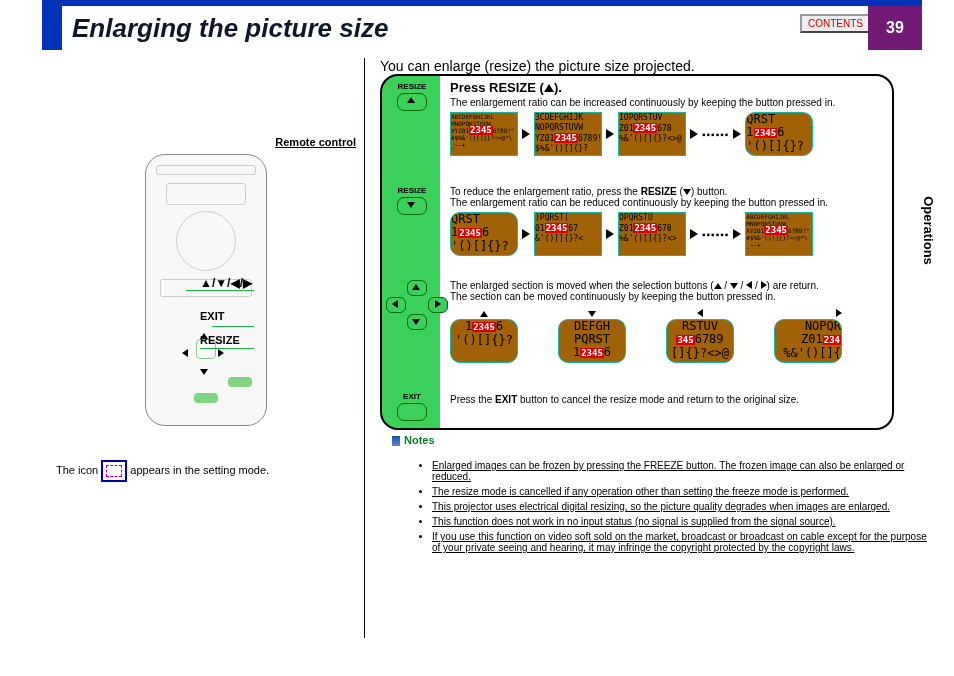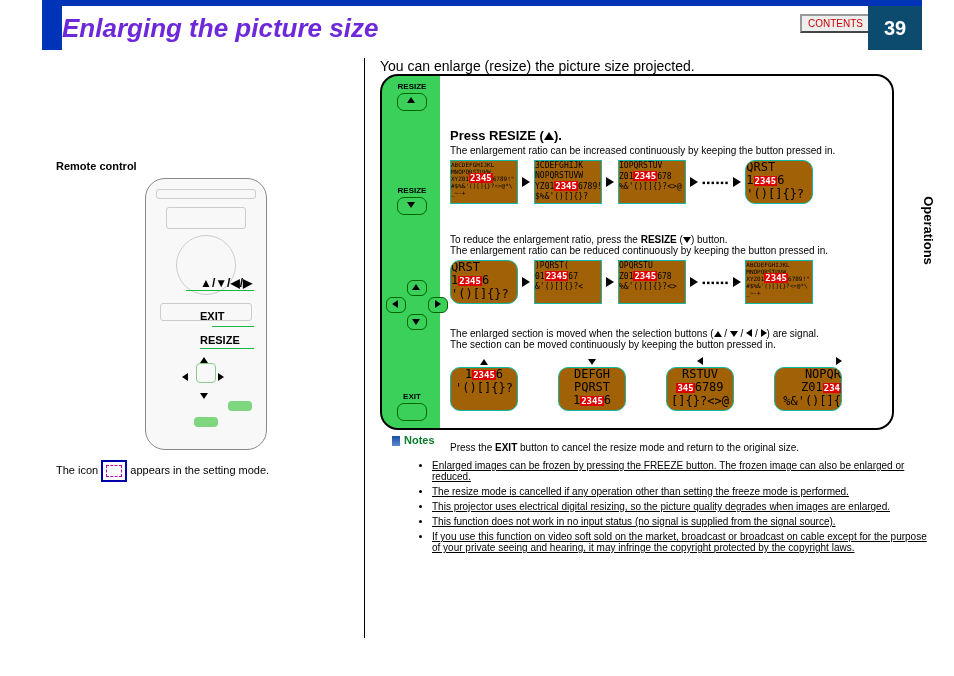--- a/index.html
+++ b/index.html
@@ -1,42 +1,42 @@
 <!DOCTYPE html>
 <html><head>
 <meta charset="utf-8">
 <style>
   body { margin:0; font-family: Arial, Helvetica, sans-serif; background:#fff; width:954px; }
   .page { position:relative; width:954px; height:676px; }
   .top-accent { position:absolute; top:0; left:42px; width:880px; height:6px; background:#0033b8; }
   .title-bar { position:absolute; top:6px; left:42px; width:880px; height:44px; background:#fff; display:flex; align-items:center; }
   .title-blue { width:20px; height:44px; background:#0033b8; }
-  .title { font-size:26px; font-weight:bold; font-style:italic; margin-left:0; color:#6d28d9; }
+  .title { font-size:26px; font-weight:bold; font-style:italic; margin-left:10px; color:#0f172a; }
   .contents-btn { position:absolute; top:14px; left:800px; border:2px outset #999; padding:2px 6px; font-size:10px; color:#c00; background:#eee; cursor:pointer; }
-  .page-num { position:absolute; top:6px; left:868px; width:54px; height:44px; background:#0c4a6e; color:#fff; font-size:20px; font-weight:bold; display:flex; align-items:center; justify-content:center; }
+  .page-num { position:absolute; top:6px; left:868px; width:54px; height:44px; background:#701a75; color:#fff; font-size:16px; font-weight:bold; display:flex; align-items:center; justify-content:center; }
   .side-tab { position:absolute; top:170px; left:902px; width:52px; height:120px; display:flex; align-items:center; justify-content:center; }
   .side-tab span { transform: rotate(90deg); font-weight:bold; font-size:13px; }
   .intro { position:absolute; top:58px; left:380px; font-size:14px; }
   .green-box { position:absolute; top:74px; left:380px; width:510px; height:352px; border:2px solid #000; border-radius:18px; background:linear-gradient(to right, #3bd05a 0, #3bd05a 58px, #fff 58px); }
   .left-col { position:absolute; top:100px; left:56px; width:300px; }
-  .remote-label { font-size:11px; font-weight:bold; text-align:left; margin-top:60px; }
+  .remote-label { font-size:11px; font-weight:bold; text-align:right; margin-top:36px;text-decoration:underline; }
   .remote-body { margin:6px auto 0; width:120px; height:270px; border:1px solid #888; border-radius:20px; background:#f8f8f8; position:relative; }
   .remote-dpad { position:absolute; top:170px; left:36px; width:48px; height:48px; }
   .remote-btn-row { position:absolute; left:14px; width:92px; height:10px; }
   .caption-arrows { position:absolute; top:276px; left:200px; font-size:12px; font-weight:bold; }
   .caption-exit { position:absolute; top:310px; left:200px; font-size:11px; font-weight:bold; }
   .caption-resize { position:absolute; top:334px; left:200px; font-size:11px; font-weight:bold; }
   .icon-note { position:absolute; top:460px; left:56px; font-size:11px; }
   .resize-icon { display:inline-block; width:22px; height:18px; border:2px solid #00a; vertical-align:middle; position:relative; }
   .resize-icon::after { content:""; position:absolute; inset:3px; border:1px dashed #b0b; }
   .step-label { position:absolute; font-size:8px; font-weight:bold; text-align:center; width:40px; }
   .green-btn { width:28px; height:16px; background:#3bd05a; border:1px solid #060; border-radius:7px; margin:2px auto; position:relative; }
   .dpad { position:relative; width:60px; height:50px; }
   .dpad .bg { position:absolute; background:#3bd05a; border:1px solid #060; border-radius:6px; width:18px; height:14px; }
-  .step-body { position:absolute; left:450px; width:430px; font-size:10px;margin-top:48px; }
+  .step-body { position:absolute; left:450px; width:430px; font-size:10px; }
   .step-body .hd { font-size:13px; font-weight:bold; margin-bottom:2px; }
   .step-body b { font-weight:bold; }
   .sample-row { display:flex; align-items:center; gap:4px; margin-top:4px; }
   .sample { width:66px; height:42px; background:#a16207; border:1px solid #14b8a6; font-size:6px; overflow:hidden; line-height:7px; font-family:monospace; position:relative; }
   .sample .hl { color:#fff; background:#d00; font-weight:bold; font-size:9px; padding:0 1px; }
   .sample.big { font-size:12px; line-height:13px;border-radius:10px; }
   .sample.med { font-size:8px; line-height:10px; }
   .arrow-r { width:0;height:0;border-top:5px solid transparent;border-bottom:5px solid transparent;border-left:8px solid #000; }
   .dots { font-size:10px; letter-spacing:1px; }
   .notes-hd { position:absolute; top:434px; left:392px; font-size:11px; color:#0a7c2a; font-weight:bold; }
@@ -169,21 +169,21 @@
       <div class="sample med">OPQRSTU<br>Z01<span class="hl">2345</span>678<br>%&amp;'()[]{}?&lt;&gt;</div>
       <div class="arrow-r"></div>
       <span class="dots">▪▪▪▪▪▪</span>
       <div class="arrow-r"></div>
       <div class="sample">ABCDEFGHIJKL<br>MNOPQRSTUVW<br>XYZ01<span class="hl">2345</span>6789!"<br>#$%&amp;'()[]{}?&lt;&gt;@*\<br>_~-+</div>
     </div>
   </div>
 
   <div class="step-body" style="top:280px;">
     <div>
-      <span>The enlarged section is moved when the selection buttons (</span><span class="tri-u"></span><span> / </span><span class="tri-d"></span><span> / </span><span class="tri-l"></span><span> / </span><span class="tri-r"></span><span>) are signal.</span>
+      <span>The enlarged section is moved when the selection buttons (</span><span class="tri-u"></span><span> / </span><span class="tri-d"></span><span> / </span><span class="tri-l"></span><span> / </span><span class="tri-r"></span><span>) are return.</span>
     </div>
     <div>The section can be moved continuously by keeping the button pressed in.</div>
     <div style="display:flex;gap:40px;margin-top:6px;">
       <div style="text-align:center;"><span class="tri-u"></span><div class="sample big">1<span class="hl">2345</span>6<br>'()[]{}?</div></div>
       <div style="text-align:center;"><span class="tri-d"></span><div class="sample big">DEFGH<br>PQRST<br>1<span class="hl">2345</span>6</div></div>
       <div style="text-align:center;"><span class="tri-l"></span><div class="sample big">RSTUV<br><span class="hl">345</span>6789<br>[]{}?&lt;&gt;@</div></div>
       <div style="text-align:right;"><span class="tri-r"></span><div class="sample big">NOPQR<br>Z01<span class="hl">234</span><br>%&amp;'()[]{</div></div>
     </div>
   </div>
 

